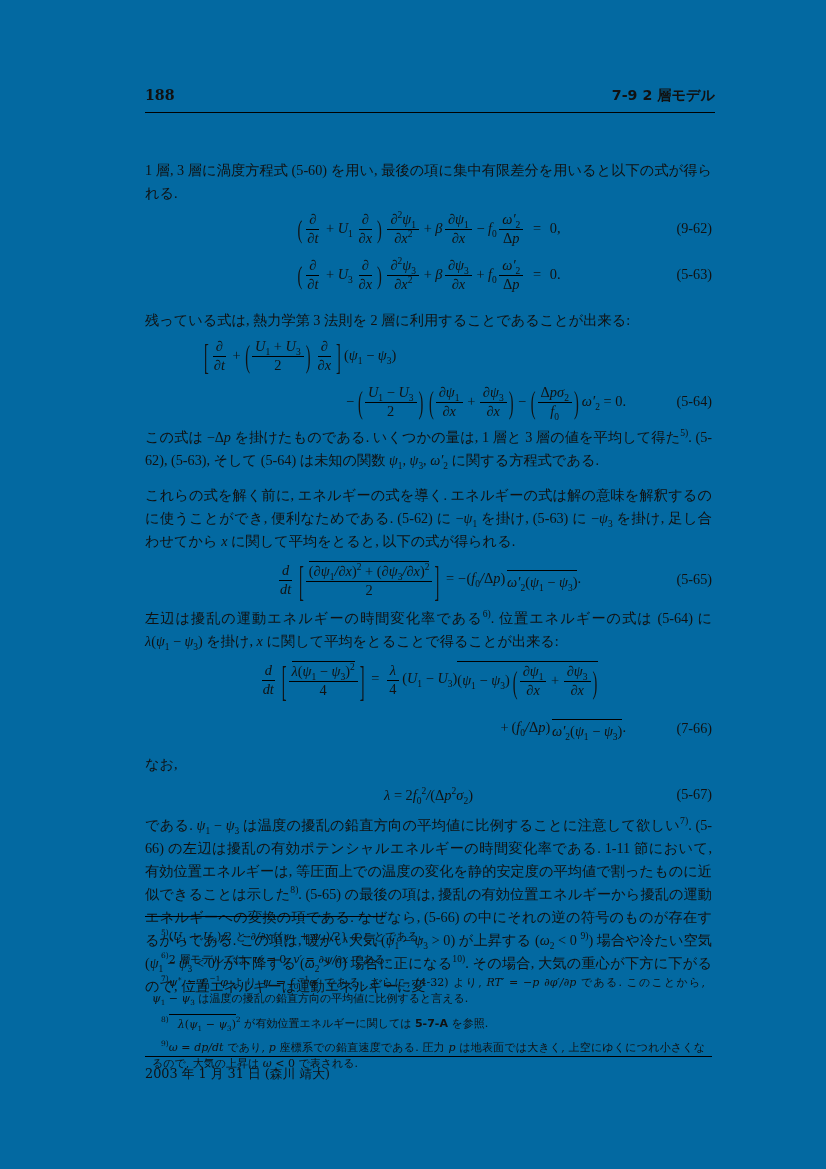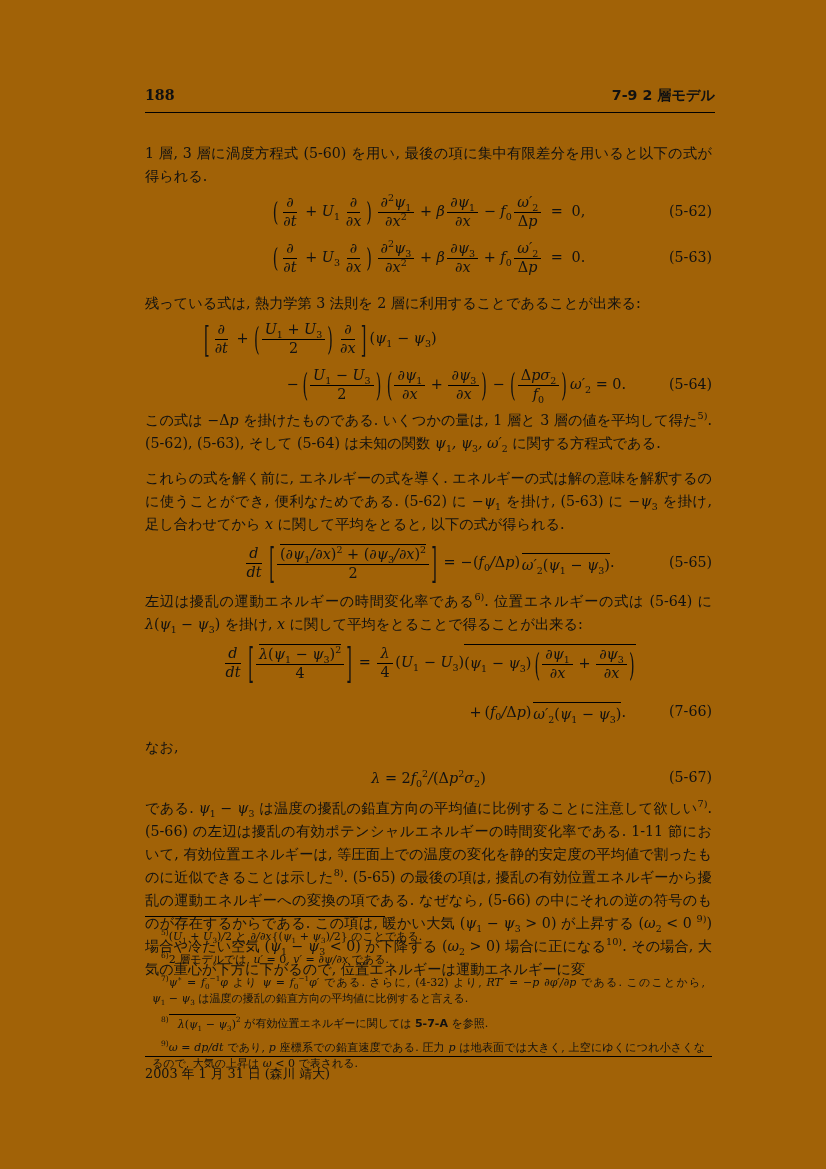--- a/index.html
+++ b/index.html
@@ -1,29 +1,29 @@
 <!DOCTYPE html>
 <html><head>
 <meta charset="utf-8">
 <style>
   html,body{margin:0;padding:0;background:#ffffff;}
-  .page{position:relative;width:826px;height:1169px;background:#a16207;color:#111;
+  .page{position:relative;width:826px;height:1169px;background:#0369a1;color:#111;
         font-family:"DejaVu Serif","Liberation Serif",serif;overflow:hidden;}
 
   
   .header{position:absolute;left:145px;top:86px;width:570px;display:flex;align-items:baseline;
           border-bottom:1.6px solid #000;padding-bottom:7px;
           font-weight:bold;font-size:14.2px;
           font-family:"DejaVu Sans","Liberation Sans",sans-serif;}
   .header .pgnum{font-family:"DejaVu Serif","Liberation Serif",serif;margin-right:24px;}
   .header .section{margin-left:auto;}
 
   
-  .content{position:absolute;left:145px;top:142px;width:567px;
-           font-size:14.2px;line-height:23px;text-align:justify;}
+  .content{position:absolute;left:145px;top:159px;width:567px;
+           font-size:14.2px;line-height:23px;text-align:justify;font-family:Liberation Serif, serif;}
   p.para{margin:0;}
   p.para.mt{margin-top:12px;}
 
   
   .eqrow{position:relative;display:flex;align-items:center;justify-content:center;
          min-height:44px;margin:2px 0;font-size:14.4px;line-height:1.25;text-align:left;}
   .eqrow.tall{min-height:50px;}
   .eqrow.short{min-height:34px;}
   .eqrow.jl{justify-content:flex-start;padding-left:58px;}
   .eqrow.jr{justify-content:flex-end;padding-right:86px;}
@@ -62,21 +62,21 @@
   <div class="header">
     <span class="pgnum">188</span>
     <span class="section">7-9 2 層モデル</span>
   </div>
 
   <div class="content">
     <p class="para">1 層, 3 層に渦度方程式 (5-60) を用い, 最後の項に集中有限差分を用いると以下の式が得られる.</p>
 
     <div class="eqrow">
       <span class="math"><span class="delim" style="transform: scaleY(1.8);">(</span><span class="frac"><span class="num"><span class="it">∂</span></span><span class="den"><span class="it">∂t</span></span></span><span class="rm"> + </span><span class="it">U</span><sub>1</sub><span style="display: inline-block; width: 0.12em;"></span><span class="frac"><span class="num"><span class="it">∂</span></span><span class="den"><span class="it">∂x</span></span></span><span class="delim" style="transform: scaleY(1.8);">)</span><span style="display: inline-block; width: 0.25em;"></span><span class="frac"><span class="num"><span class="it">∂</span><sup>2</sup><span class="it">ψ</span><sub>1</sub></span><span class="den"><span class="it">∂x</span><sup>2</sup></span></span><span class="rm"> + </span><span class="it">β</span><span style="display: inline-block; width: 0.1em;"></span><span class="frac"><span class="num"><span class="it">∂ψ</span><sub>1</sub></span><span class="den"><span class="it">∂x</span></span></span><span class="rm"> − </span><span class="it">f</span><sub>0</sub><span style="display: inline-block; width: 0.1em;"></span><span class="frac"><span class="num"><span class="it">ω′</span><sub>2</sub></span><span class="den"><span class="rm">Δ</span><span class="it">p</span></span></span><span style="display: inline-block; width: 0.6em;"></span><span class="rm">=</span><span style="display: inline-block; width: 0.6em;"></span><span class="rm">0,</span></span>
-      <span class="eqno">(5-62)</span>
+      <span class="eqno">(9-62)</span>
     </div>
     <div class="eqrow">
       <span class="math"><span class="delim" style="transform: scaleY(1.8);">(</span><span class="frac"><span class="num"><span class="it">∂</span></span><span class="den"><span class="it">∂t</span></span></span><span class="rm"> + </span><span class="it">U</span><sub>3</sub><span style="display: inline-block; width: 0.12em;"></span><span class="frac"><span class="num"><span class="it">∂</span></span><span class="den"><span class="it">∂x</span></span></span><span class="delim" style="transform: scaleY(1.8);">)</span><span style="display: inline-block; width: 0.25em;"></span><span class="frac"><span class="num"><span class="it">∂</span><sup>2</sup><span class="it">ψ</span><sub>3</sub></span><span class="den"><span class="it">∂x</span><sup>2</sup></span></span><span class="rm"> + </span><span class="it">β</span><span style="display: inline-block; width: 0.1em;"></span><span class="frac"><span class="num"><span class="it">∂ψ</span><sub>3</sub></span><span class="den"><span class="it">∂x</span></span></span><span class="rm"> + </span><span class="it">f</span><sub>0</sub><span style="display: inline-block; width: 0.1em;"></span><span class="frac"><span class="num"><span class="it">ω′</span><sub>2</sub></span><span class="den"><span class="rm">Δ</span><span class="it">p</span></span></span><span style="display: inline-block; width: 0.6em;"></span><span class="rm">=</span><span style="display: inline-block; width: 0.6em;"></span><span class="rm">0.</span></span>
       <span class="eqno">(5-63)</span>
     </div>
 
     <p class="para mt">残っている式は, 熱力学第 3 法則を 2 層に利用することであることが出来る:</p>
 
     <div class="eqrow jl">
       <span class="math"><span class="delim" style="transform: scaleY(2.5);">[</span><span class="frac"><span class="num"><span class="it">∂</span></span><span class="den"><span class="it">∂t</span></span></span><span class="rm"> + </span><span class="delim" style="transform: scaleY(2.2);">(</span><span class="frac"><span class="num"><span class="it">U</span><sub>1</sub><span class="rm"> + </span><span class="it">U</span><sub>3</sub></span><span class="den"><span class="rm">2</span></span></span><span class="delim" style="transform: scaleY(2.2);">)</span><span style="display: inline-block; width: 0.15em;"></span><span class="frac"><span class="num"><span class="it">∂</span></span><span class="den"><span class="it">∂x</span></span></span><span class="delim" style="transform: scaleY(2.5);">]</span><span style="display: inline-block; width: 0.15em;"></span><span class="rm">(</span><span class="it">ψ</span><sub>1</sub><span class="rm"> − </span><span class="it">ψ</span><sub>3</sub><span class="rm">)</span></span>

